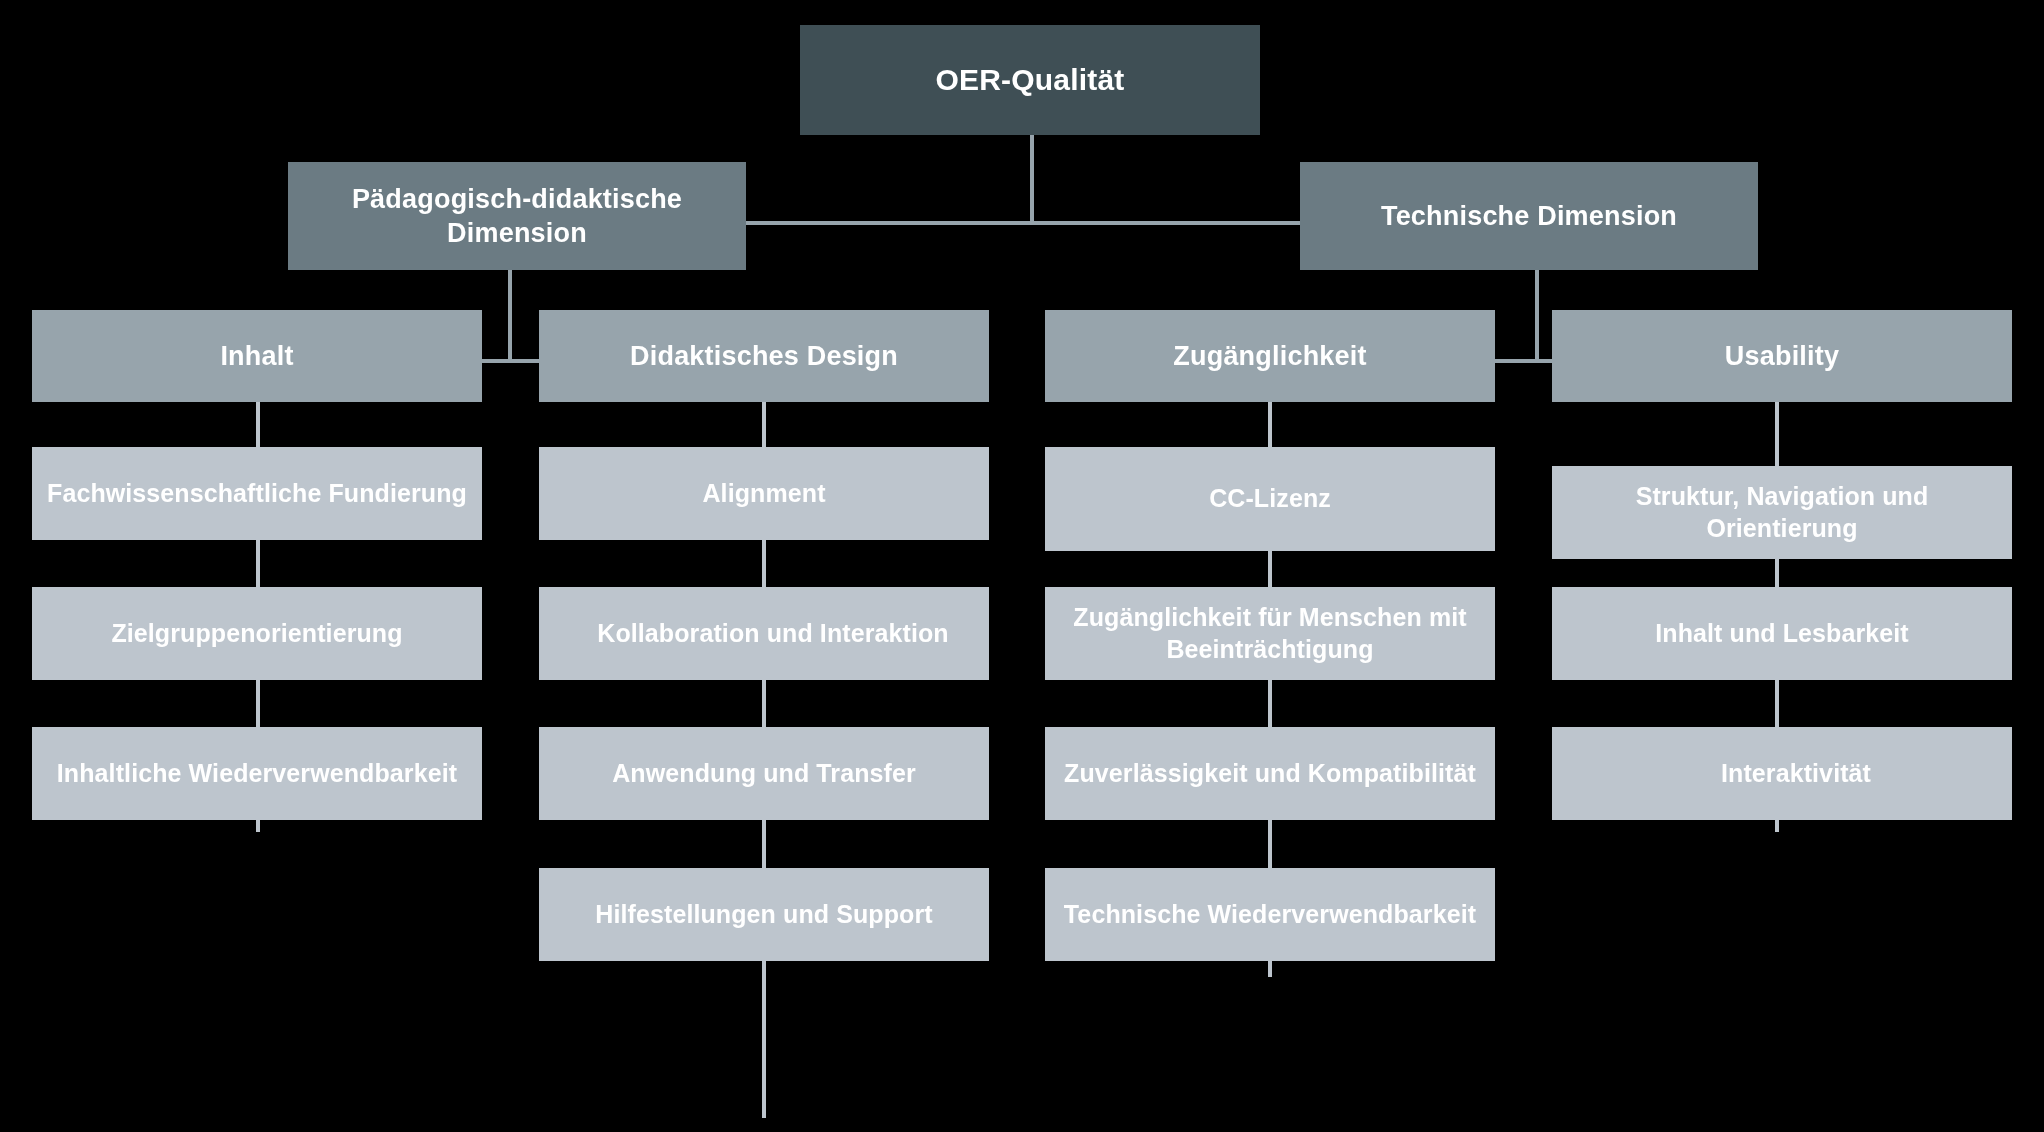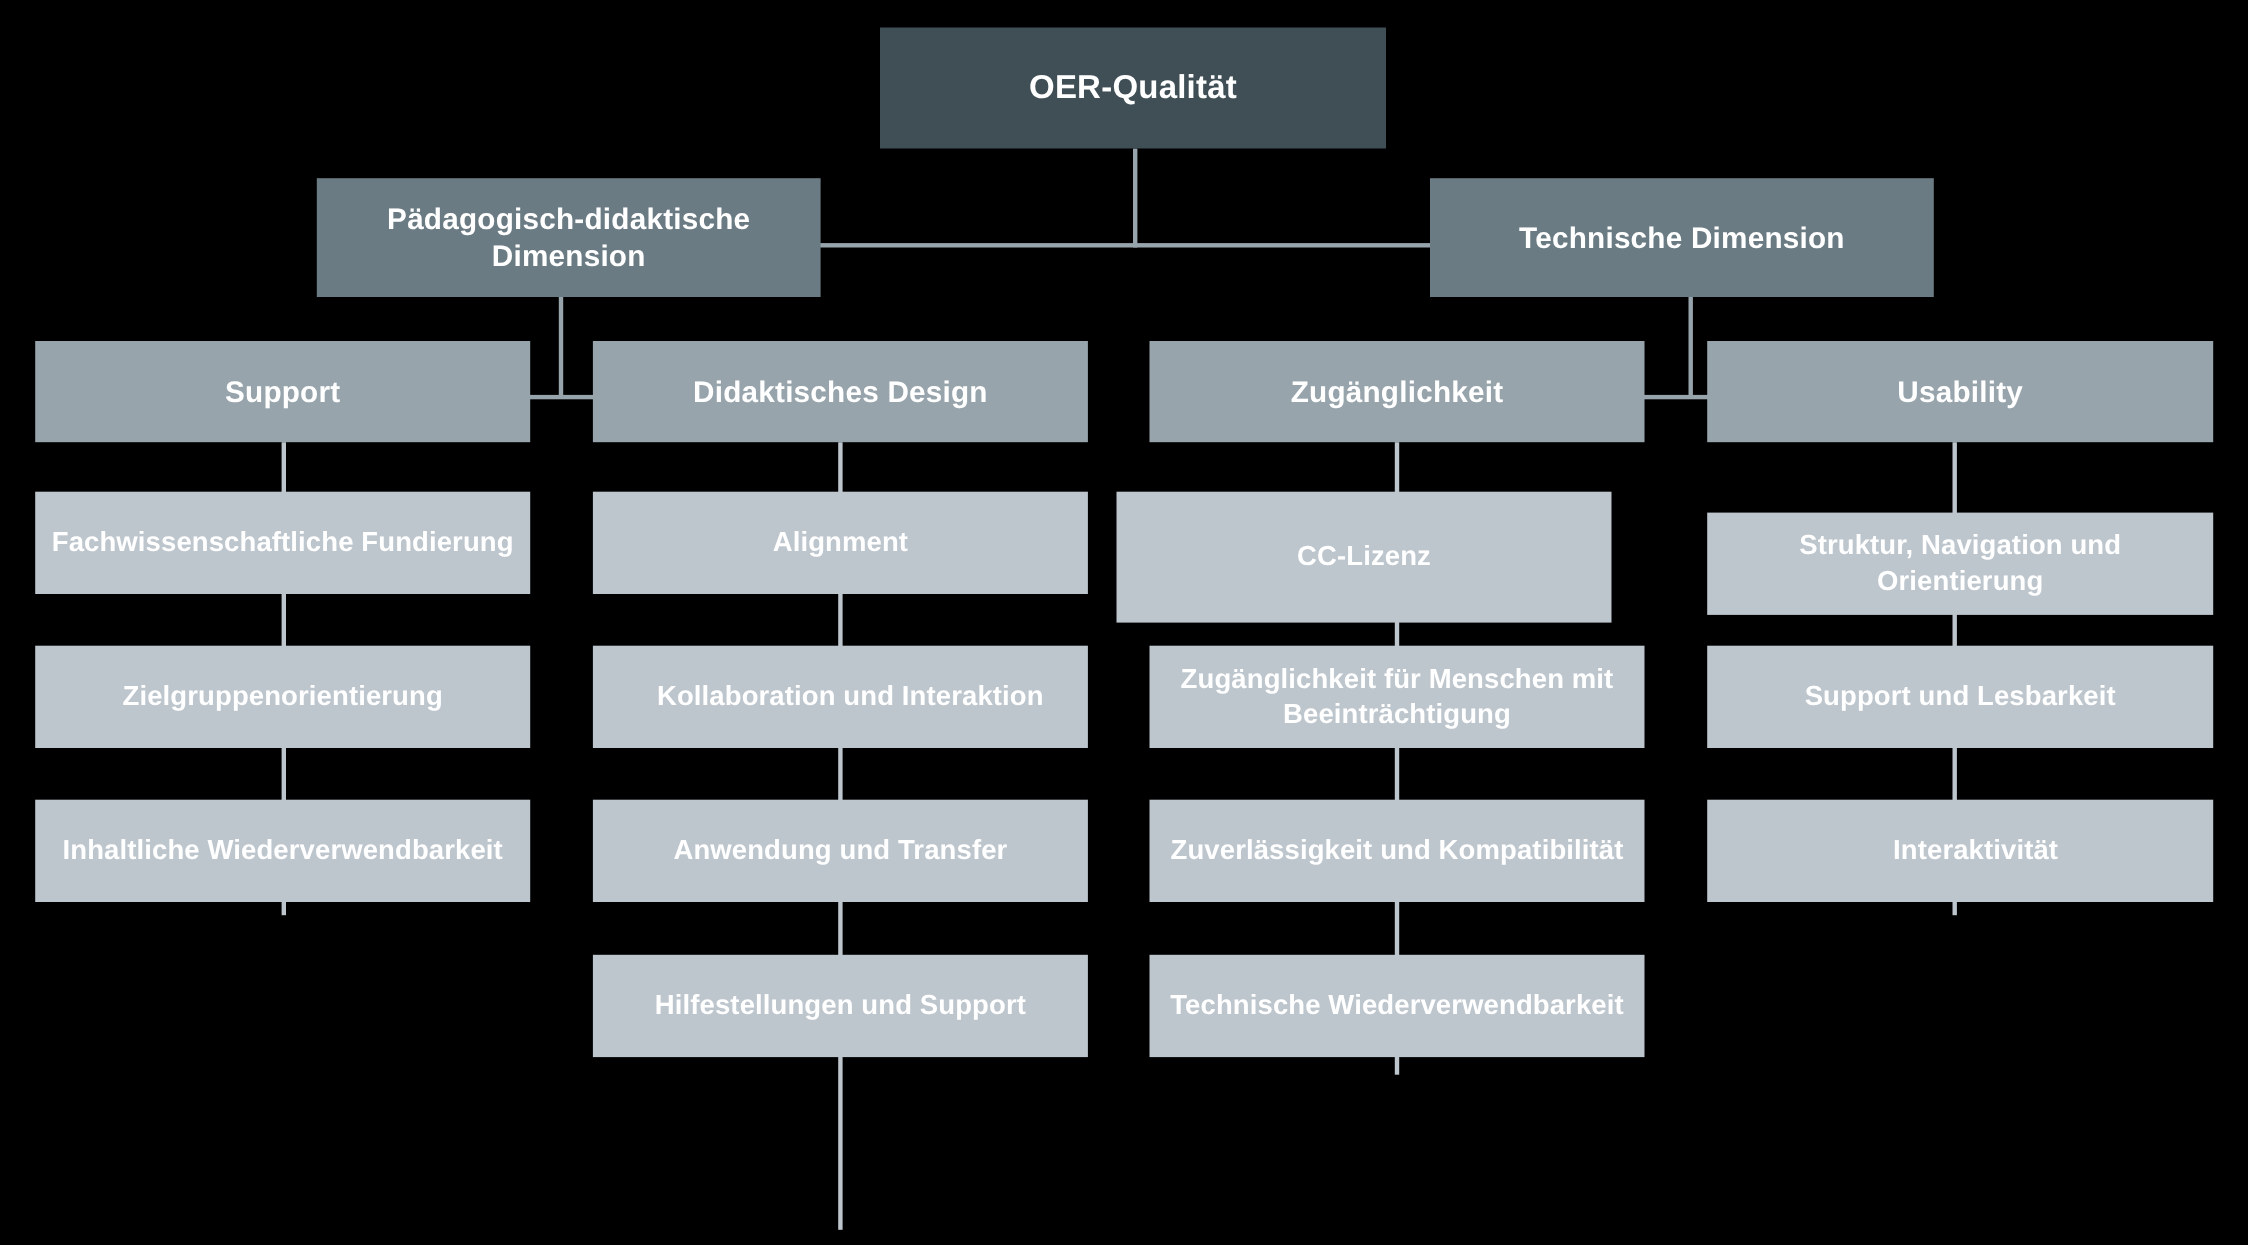--- a/index.html
+++ b/index.html
@@ -91,21 +91,21 @@
   </div>
 
   <div class="box lvl-dim" style="left:288px; top:162px; width:458px; height:108px;">
     <span>Pädagogisch-didaktische Dimension</span>
   </div>
   <div class="box lvl-dim" style="left:1300px; top:162px; width:458px; height:108px;">
     <span>Technische Dimension</span>
   </div>
 
   <div class="box lvl-cat" style="left:32px; top:310px; width:450px; height:92px;">
-    <span>Support</span>
+    <span>Inhalt</span>
   </div>
   <div class="box lvl-cat" style="left:539px; top:310px; width:450px; height:92px;">
     <span>Didaktisches Design</span>
   </div>
   <div class="box lvl-cat" style="left:1045px; top:310px; width:450px; height:92px;text-align:right;">
     <span>Zugänglichkeit</span>
   </div>
   <div class="box lvl-cat" style="left:1552px; top:310px; width:460px; height:92px;">
     <span>Usability</span>
   </div>
@@ -126,36 +126,36 @@
   <div class="box lvl-leaf" style="left:539px; top:587px; width:450px; height:93px;padding-left:28px;">
     <span>Kollaboration und Interaktion</span>
   </div>
   <div class="box lvl-leaf" style="left:539px; top:727px; width:450px; height:93px;">
     <span>Anwendung und Transfer</span>
   </div>
   <div class="box lvl-leaf" style="left:539px; top:868px; width:450px; height:93px;">
     <span>Hilfestellungen und Support</span>
   </div>
 
-  <div class="box lvl-leaf" style="left:1015px; top:447px; width:450px; height:119px;">
+  <div class="box lvl-leaf" style="left:1045px; top:447px; width:450px; height:104px;">
     <span>CC-Lizenz</span>
   </div>
   <div class="box lvl-leaf" style="left:1045px; top:587px; width:450px; height:93px;">
     <span>Zugänglichkeit für Menschen mit Beeinträchtigung</span>
   </div>
   <div class="box lvl-leaf" style="left:1045px; top:727px; width:450px; height:93px;">
     <span>Zuverlässigkeit und Kompatibilität</span>
   </div>
   <div class="box lvl-leaf" style="left:1045px; top:868px; width:450px; height:93px;">
     <span>Technische Wiederverwendbarkeit</span>
   </div>
 
   <div class="box lvl-leaf" style="left:1552px; top:466px; width:460px; height:93px;">
     <span>Struktur, Navigation und Orientierung</span>
   </div>
   <div class="box lvl-leaf" style="left:1552px; top:587px; width:460px; height:93px;">
-    <span>Support und Lesbarkeit</span>
+    <span>Inhalt und Lesbarkeit</span>
   </div>
   <div class="box lvl-leaf" style="left:1552px; top:727px; width:460px; height:93px;padding-left:38px;">
     <span>Interaktivität</span>
   </div>
 
 </div>
 
 </body></html>

